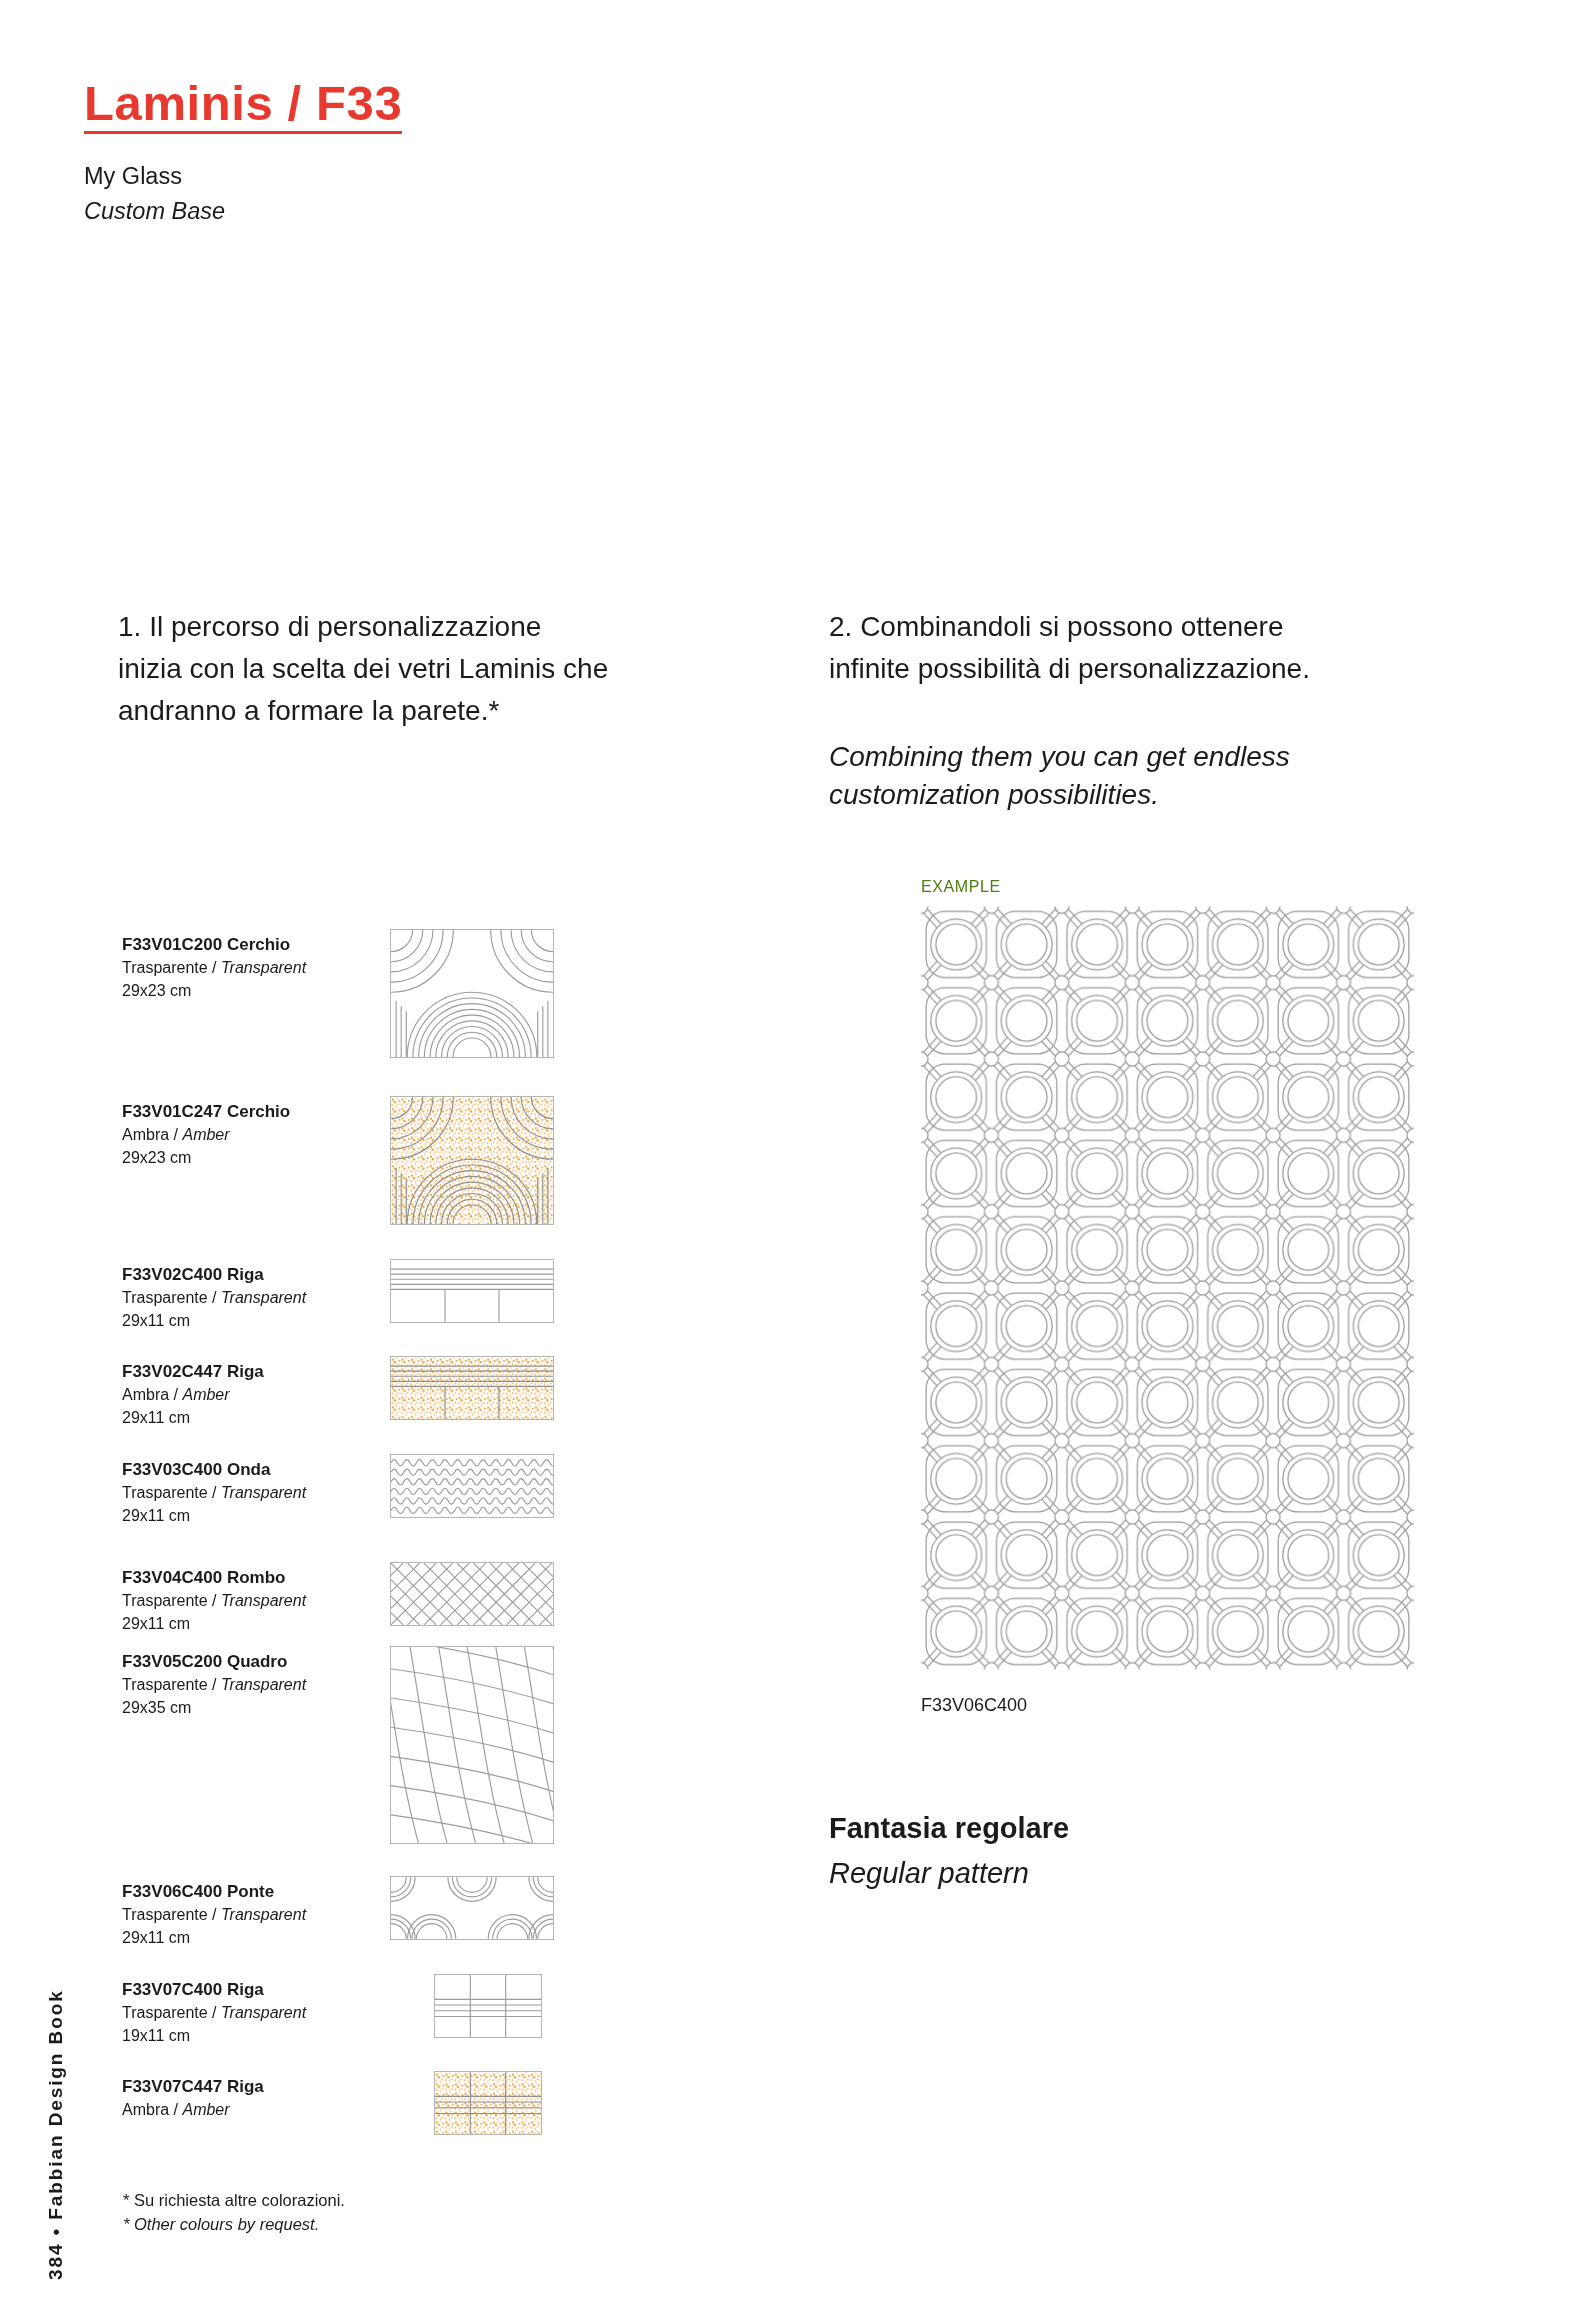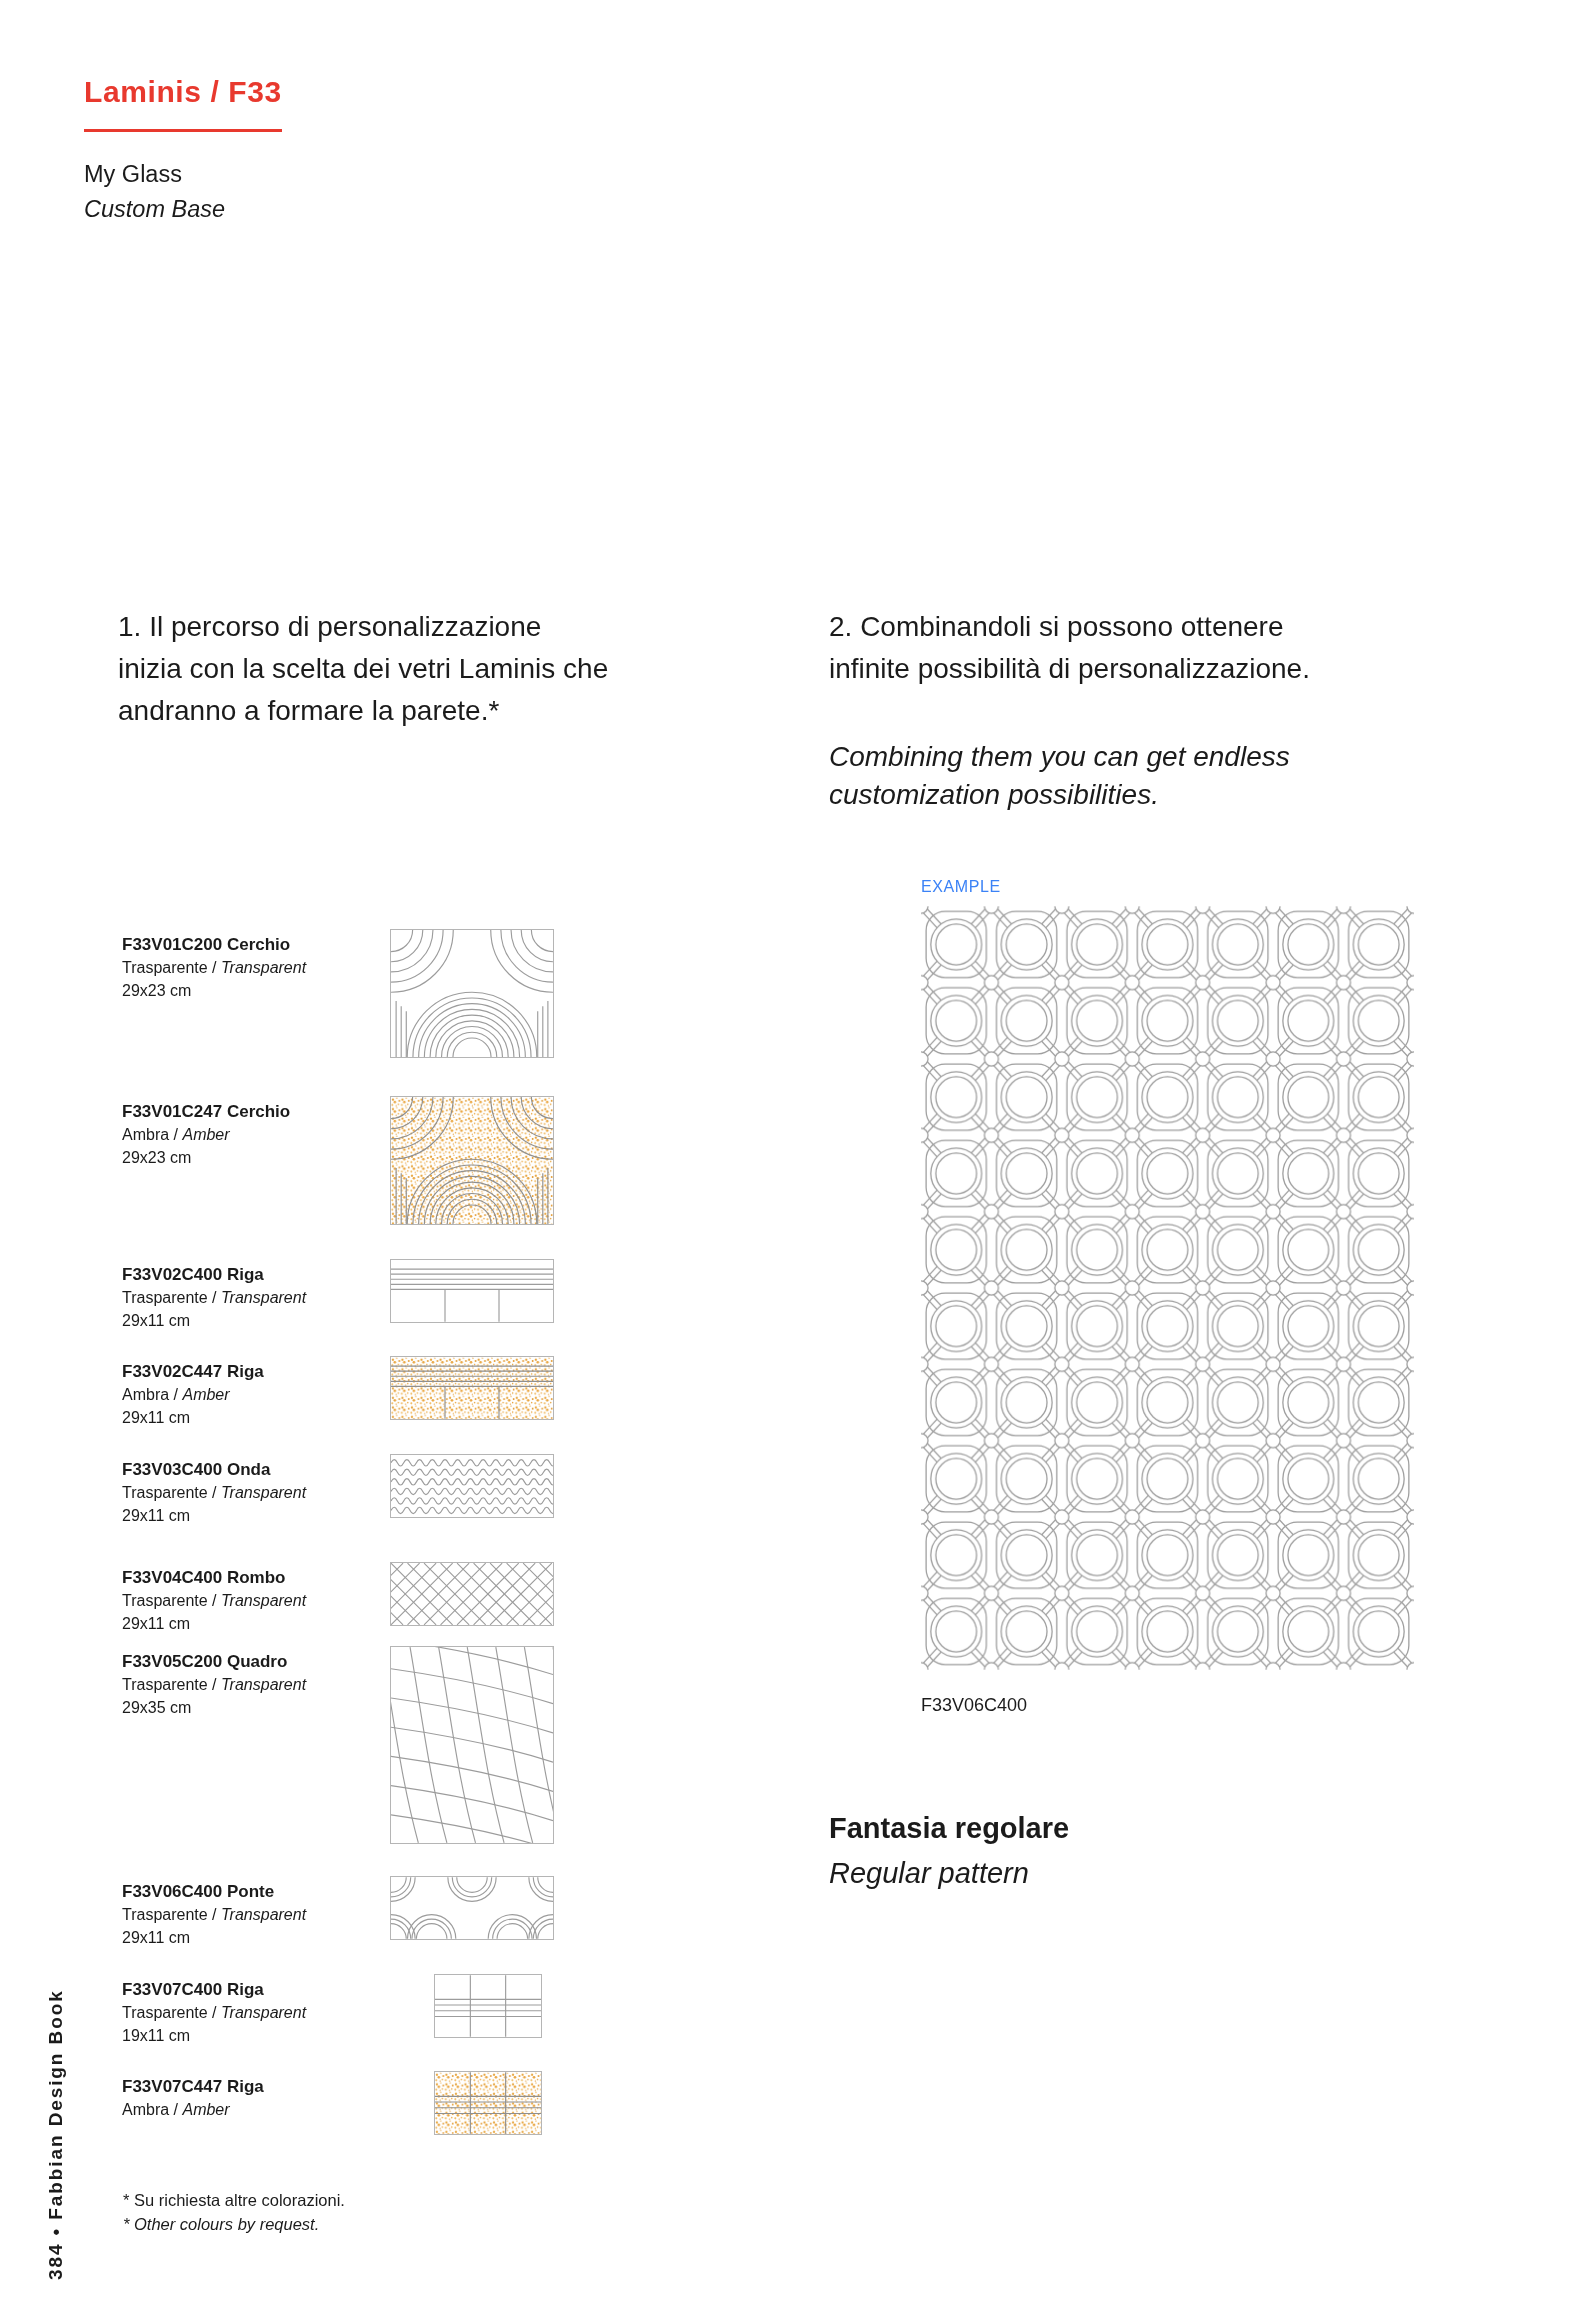--- a/index.html
+++ b/index.html
@@ -3,42 +3,42 @@
 <meta charset="utf-8">
 <style>
   html,body{margin:0;padding:0;background:#ffffff;}
   .page{
     position:relative;width:1591px;height:2307px;background:#ffffff;
     font-family:"Liberation Sans",sans-serif;color:#1b1b1b;overflow:hidden;
   }
   
   .header{position:absolute;left:84px;top:75px;}
   .title{
-    display:inline-block;margin:0;color:#e8392e;font-size:30px;font-weight:bold;
-    letter-spacing:0.6px;border-bottom:3.2px solid #e8392e;padding-bottom:20px;
+    display:inline-block;margin:0;color:#e8392e;font-size:49px;font-weight:bold;
+    letter-spacing:0.6px;border-bottom:3.2px solid #e8392e;padding-bottom:0;
   }
   .sub1{font-size:23.5px;margin-top:29px;}
   .sub2{font-size:23.5px;font-style:italic;margin-top:8.3px;}
   
   .intro{position:absolute;top:606px;}
   .intro.col1{left:118px;width:687px;}
   .intro.col2{left:829px;width:649px;}
   .intro-it{font-size:28px;line-height:42px;margin:0 0 48px 0;white-space:pre-line;}
   .intro-en{font-size:28px;line-height:38px;font-style:italic;margin:0;white-space:pre-line;}
   
   .product{position:absolute;left:122px;width:573px;}
   .pinfo{padding-top:3.8px;width:264px;}
   .pcode{font-weight:bold;font-size:17px;line-height:23.5px;}
   .pfinish,.psize{font-size:16px;line-height:23px;}
   .ital{font-style:italic;}
   .pthumb{position:absolute;top:0;border:1.3px solid #b5b5b5;background:#fff;}
   .pthumb svg{display:block;}
   
   .example-block{position:absolute;left:921px;top:878px;width:509px;}
-  .example-label{font-size:16px;letter-spacing:0.6px;color:#3b82f6;margin-bottom:10.2px;}
+  .example-label{font-size:16px;letter-spacing:0.6px;color:#4d7c0f;margin-bottom:10.2px;}
   .example-caption{font-size:18px;margin-top:23px;}
   .pattern-style{position:absolute;left:829px;top:1806px;}
   .pattern-style .it-line{font-size:29px;font-weight:bold;line-height:45px;}
   .pattern-style .en-line{font-size:29px;font-style:italic;line-height:45px;}
   
   .sidebar-text{
     position:absolute;left:45px;top:2280px;transform:rotate(-90deg);
     transform-origin:0 0;font-size:19px;font-weight:bold;letter-spacing:1.9px;white-space:nowrap;
   }
   

